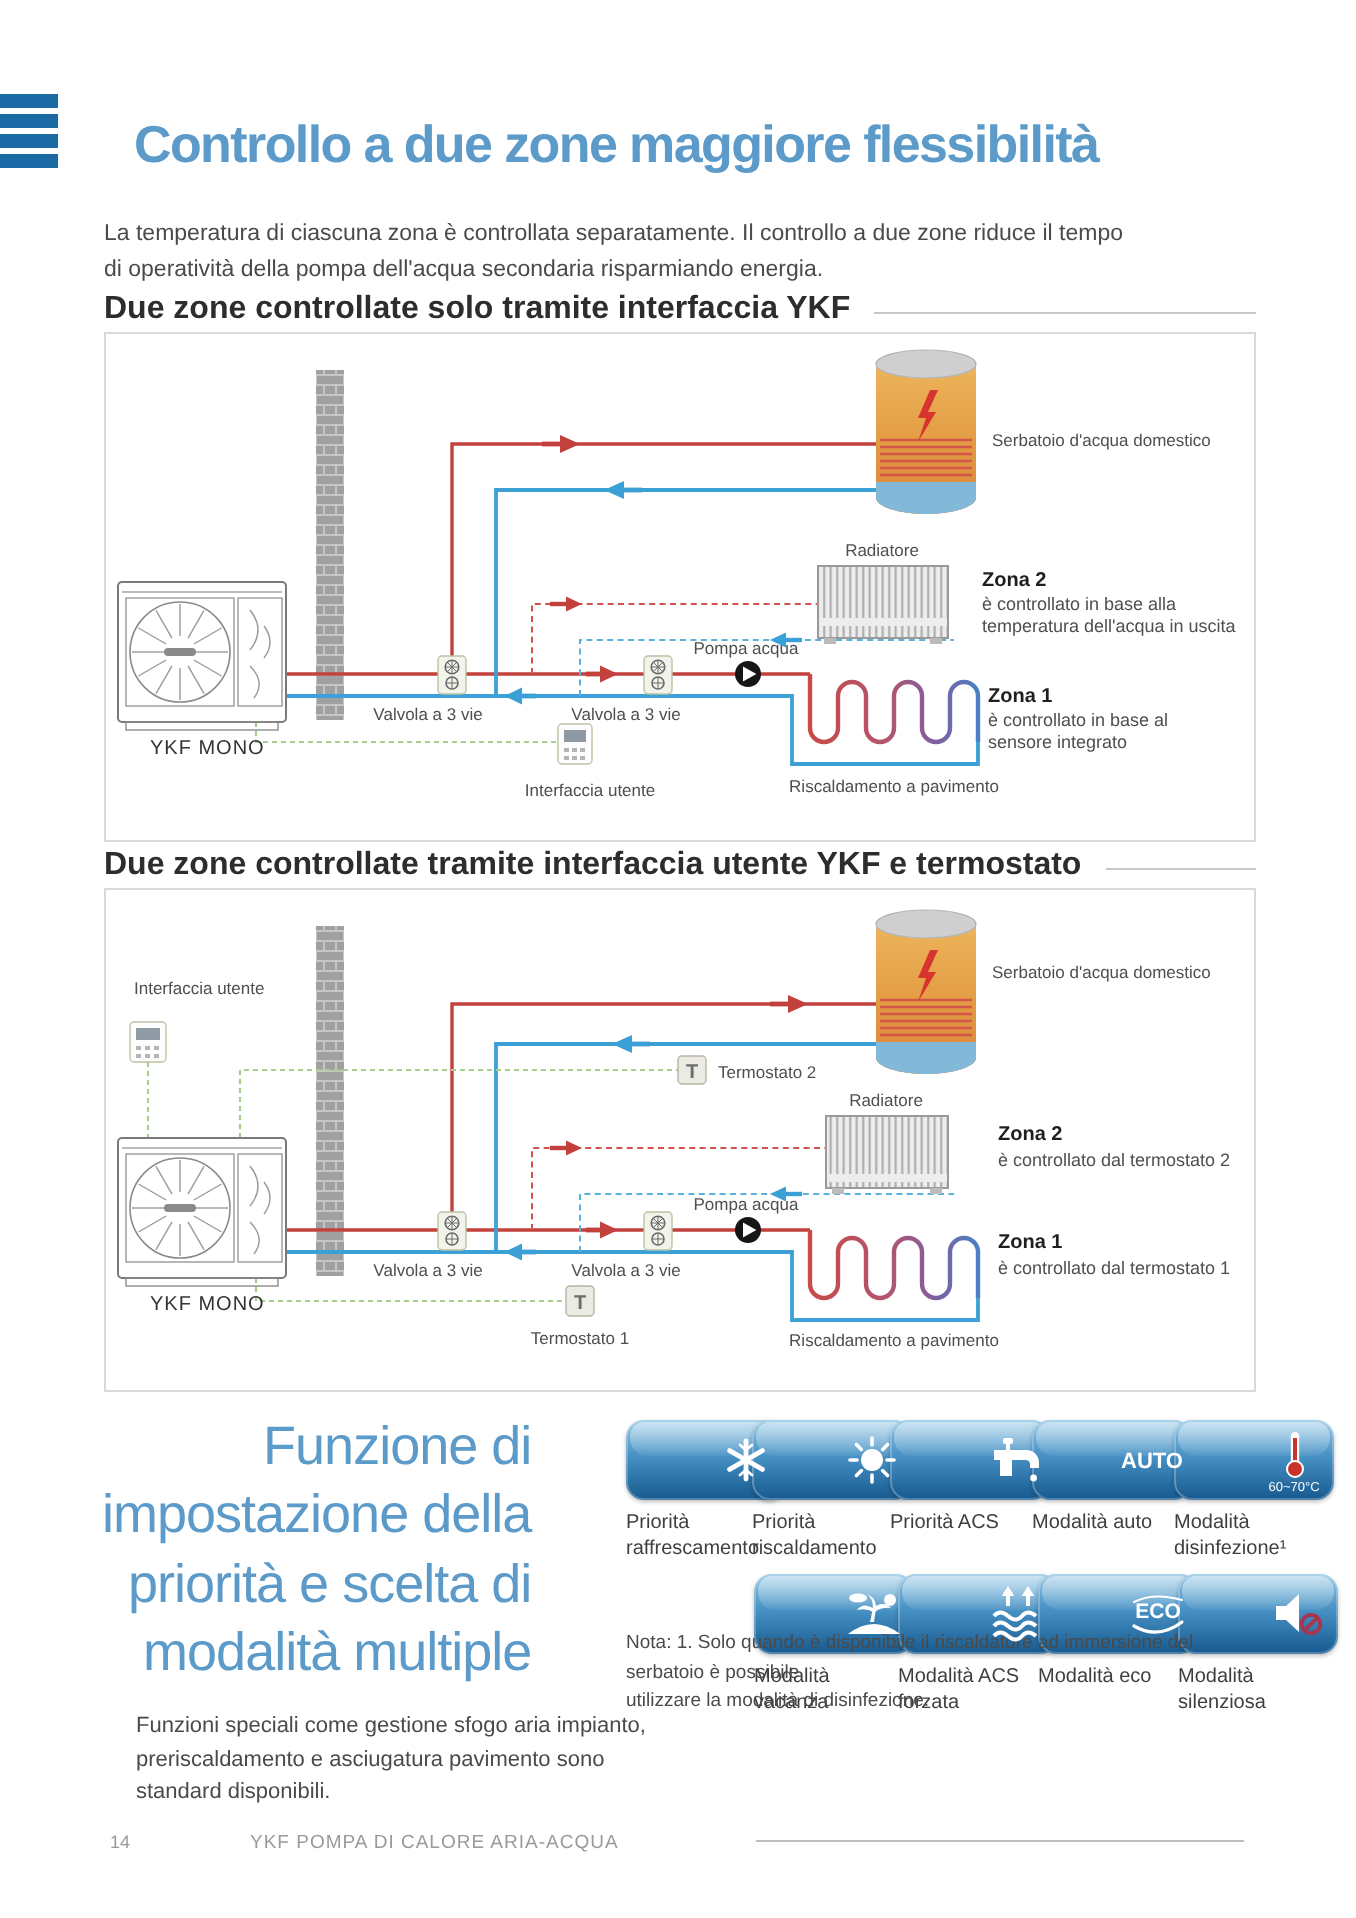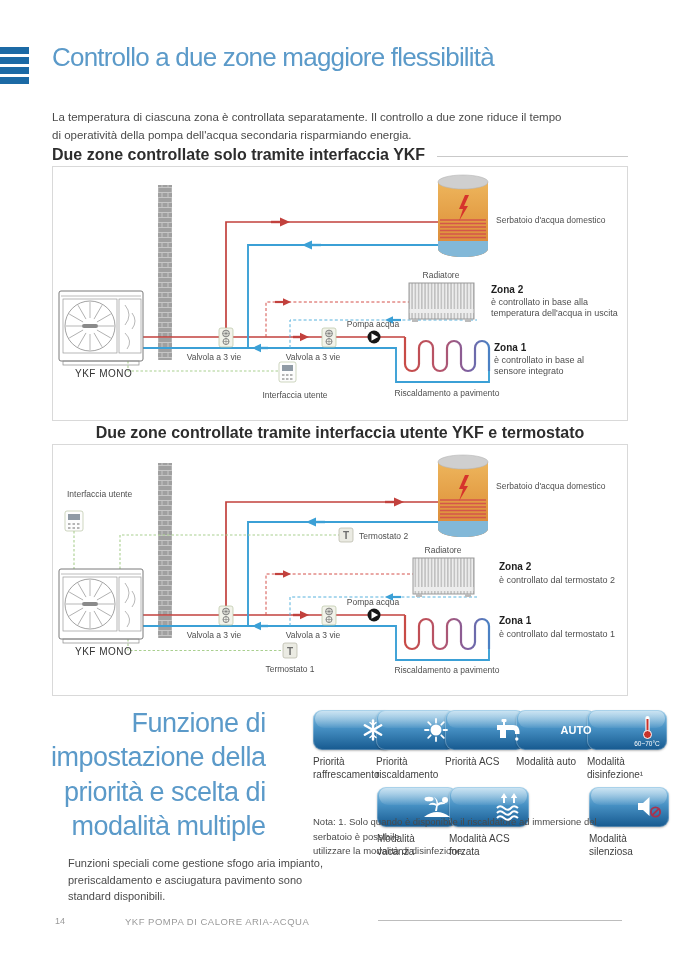--- a/index.html
+++ b/index.html
@@ -2,21 +2,21 @@
 <html><head>
 <meta charset="utf-8">
 <style>
   html,body{margin:0;padding:0;background:#ffffff;}
   body{font-family:"Liberation Sans",sans-serif;}
   #page{position:relative;width:678px;height:959px;background:#fff;overflow:hidden;}
 
   
   .bars{position:absolute;left:0;top:47px;width:29px;}
   .bars div{width:29px;height:7px;background:#1c6aa5;margin-bottom:3px;}
-  h1.title{position:absolute;left:52px;top:42px;margin:0;font-size:26px;font-weight:400;
+  h1.title{position:absolute;left:52px;top:42px;margin:15px;font-size:26px;font-weight:700;
            letter-spacing:-0.8px;color:#5b9ac9;}
   .intro{position:absolute;left:52px;top:94px;width:535px;font-size:11.5px;line-height:1.55;
          color:#4a4a4a;white-space:pre-line;margin-top:15px;}
 
   
   .diag-head{position:absolute;left:52px;width:576px;display:flex;align-items:center;
              font-size:16px;font-weight:bold;color:#2d2d2d;}
   .diag-head .rule{flex:1;border-top:1px solid #c9c9c9;margin-left:12px;margin-top:2px;}
   .diag-box{position:absolute;left:52px;border:1px solid #d9d9d9;background:#fff;}
 
@@ -218,21 +218,21 @@
 
       <text x="438" y="126" class="zone-t">Zona 2</text>
       <text x="438" y="138" class="zone-d">è controllato in base alla</text>
       <text x="438" y="149" class="zone-d">temperatura dell'acqua in uscita</text>
       <text x="441" y="184" class="zone-t">Zona 1</text>
       <text x="441" y="196" class="zone-d">è controllato in base al</text>
       <text x="441" y="207" class="zone-d">sensore integrato</text>
     </svg>
   </div>
 
-  <div class="diag-head" style="top:424px;flex-direction:column;">
+  <div class="diag-head" style="top:424px;">
     <span>Due zone controllate tramite interfaccia utente YKF e termostato</span>
     <span class="rule"></span>
   </div>
 
   <div class="diag-box" style="top:444px;width:574px;height:250px;">
     <svg width="574" height="250" viewBox="0 0 574 250">
       <defs>
         <pattern id="p-brick2" width="14" height="10" patternUnits="userSpaceOnUse">
           <rect width="14" height="10" fill="#a0a0a0"></rect>
           <path d="M0,0.5 h14 M0,5.5 h14" stroke="#c6c6c6" stroke-width="1"></path>
@@ -496,20 +496,31 @@
             <line x1="25" y1="10" x2="25" y2="16"></line>
         </g>
         <polygon points="15,6 11.8,11 18.2,11" fill="#fff"></polygon>
         <polygon points="25,6 21.8,11 28.2,11" fill="#fff"></polygon>
       </svg>
     </div>
     <div class="mode-label">Modalità ACS
 forzata</div>
   </div>
 
+  <div class="mode" style="left:519px;top:787px;">
+    <div class="app-icon">
+      <svg width="40" height="40" viewBox="0 0 40 40">
+        <text x="20" y="22" text-anchor="middle" font-size="10.5" font-weight="bold" fill="#fff">ECO</text>
+        <path d="M8,26 q12,7 24,-2" stroke="#fff" stroke-width="1.6" fill="none" stroke-linecap="round"></path>
+        <path d="M8,14 q10,-5 24,-1" stroke="#fff" stroke-width="1" fill="none" stroke-linecap="round"></path>
+      </svg>
+    </div>
+
+    <div class="mode-label">Modalità eco</div>
+  </div>
 
   <div class="mode" style="left:589px;top:787px;">
     <div class="app-icon">
       <svg width="40" height="40" viewBox="0 0 40 40">
         <polygon points="9,16 14,16 20.5,10 20.5,29 14,23 9,23" fill="#fff"></polygon>
         <circle cx="26.5" cy="25" r="4.6" fill="none" stroke="#a8344e" stroke-width="1.9"></circle>
         <line x1="23.3" y1="28.2" x2="29.7" y2="21.8" stroke="#a8344e" stroke-width="1.9"></line>
       </svg>
     </div>
     <div class="mode-label">Modalità

